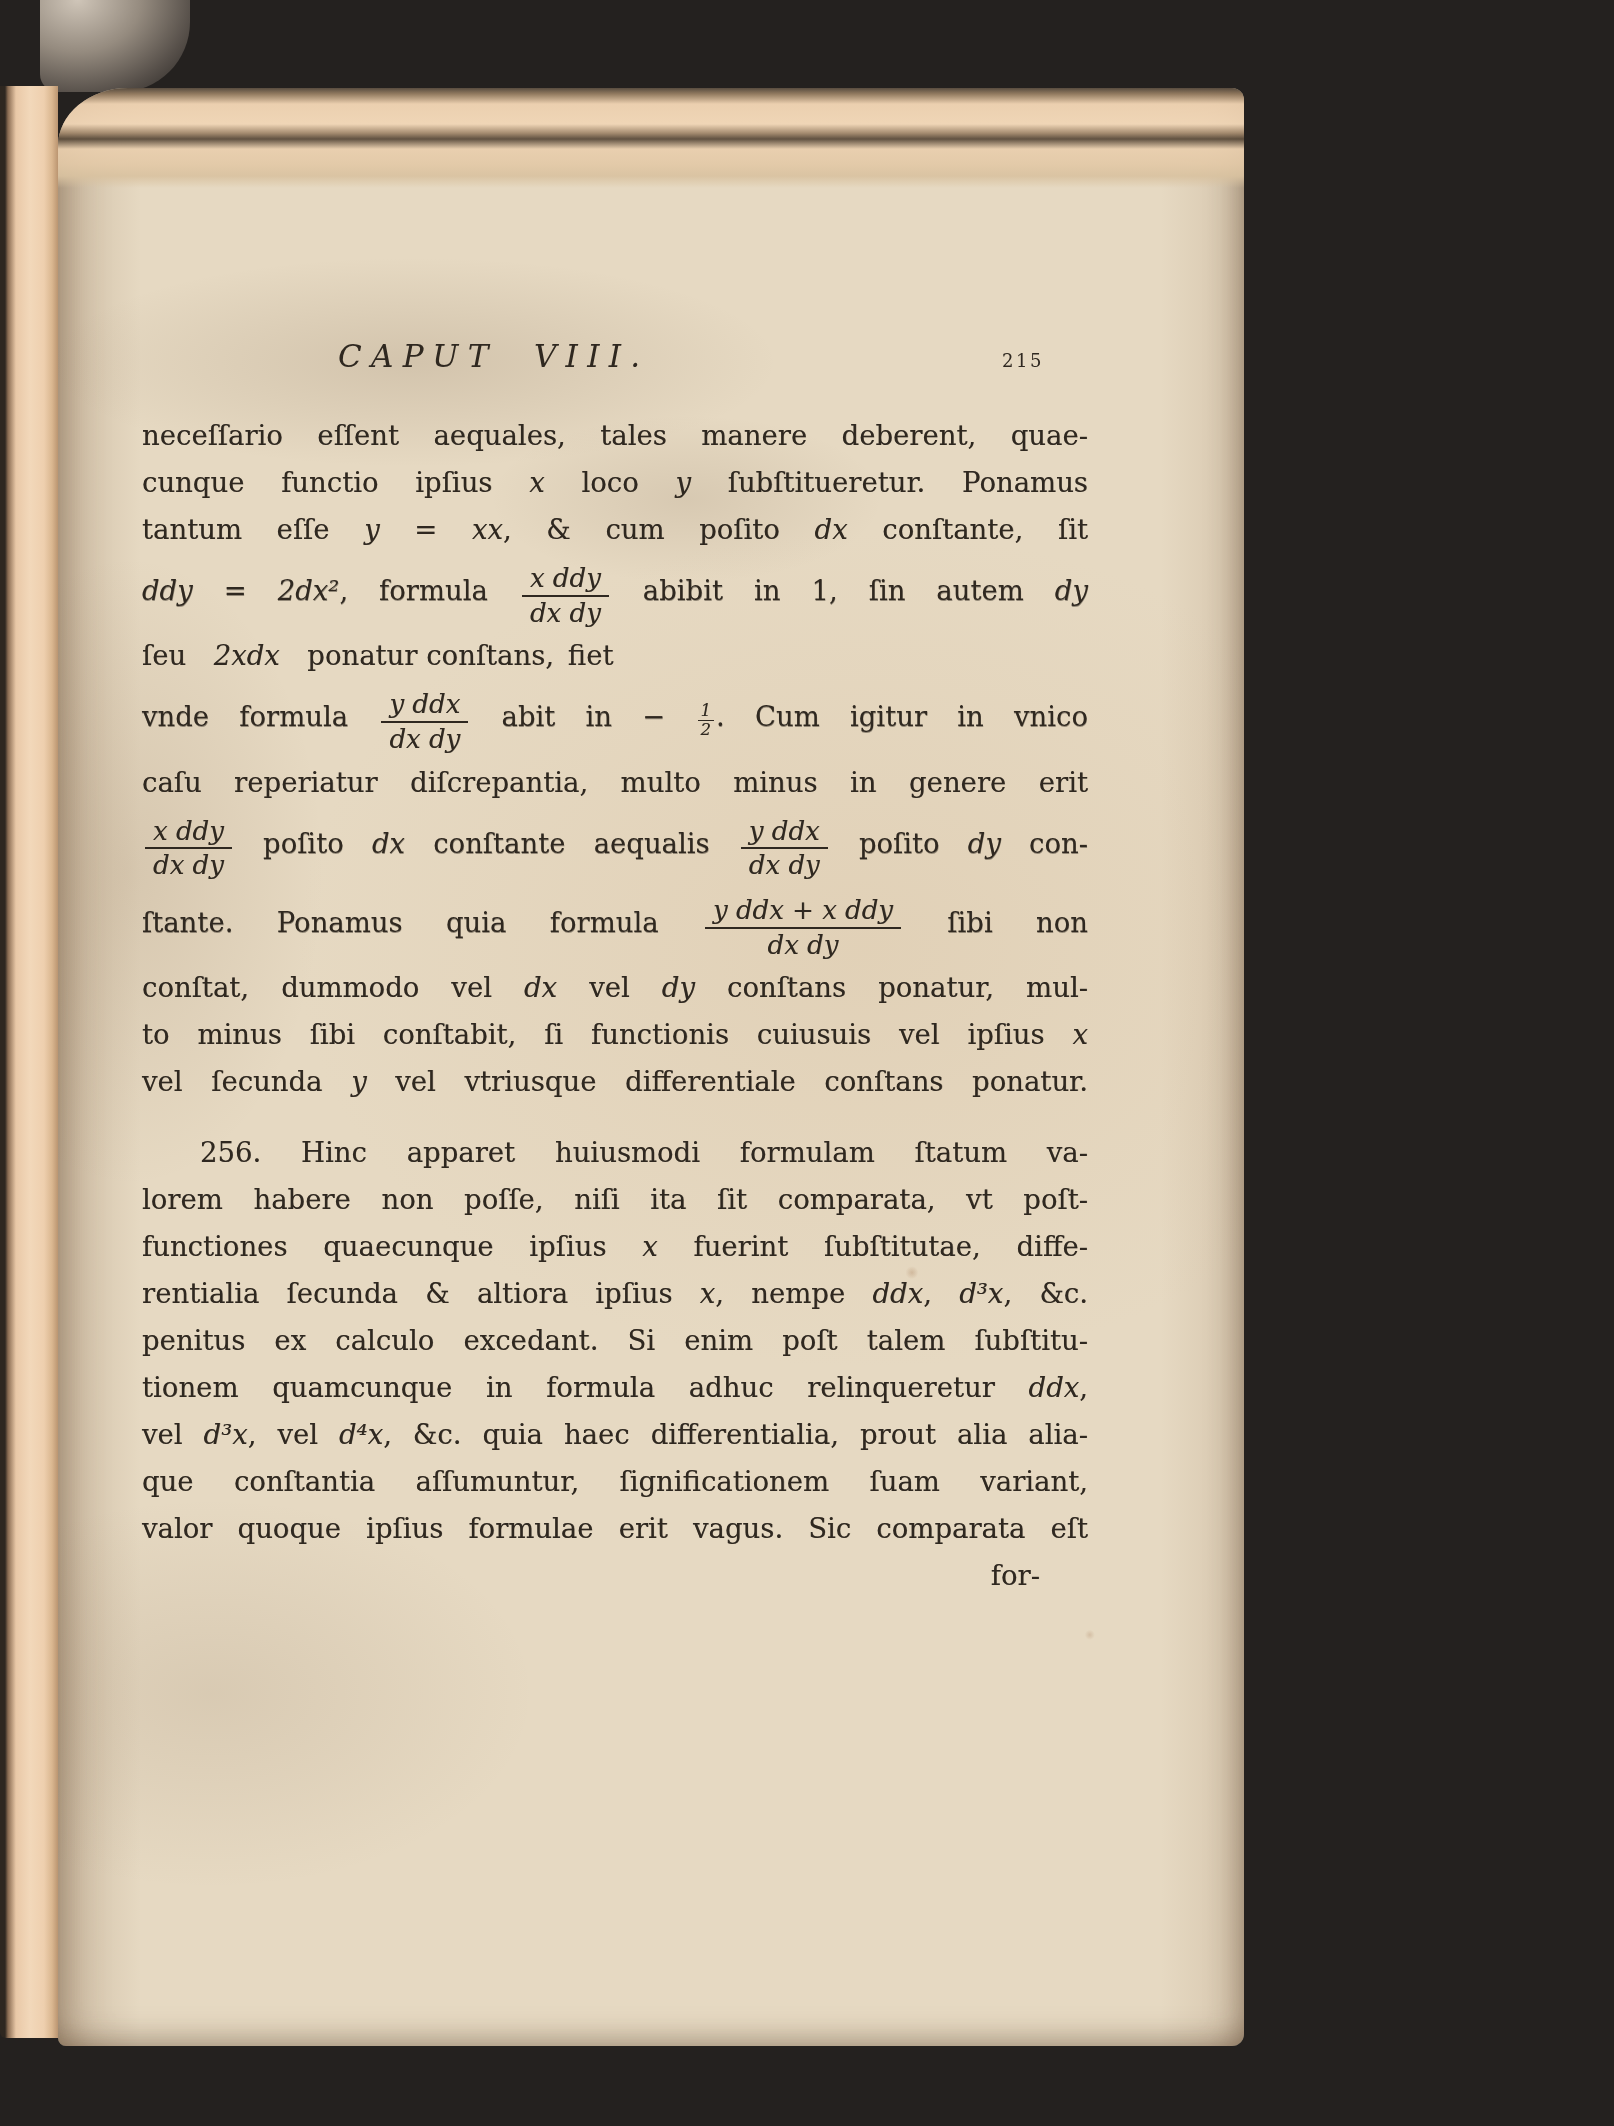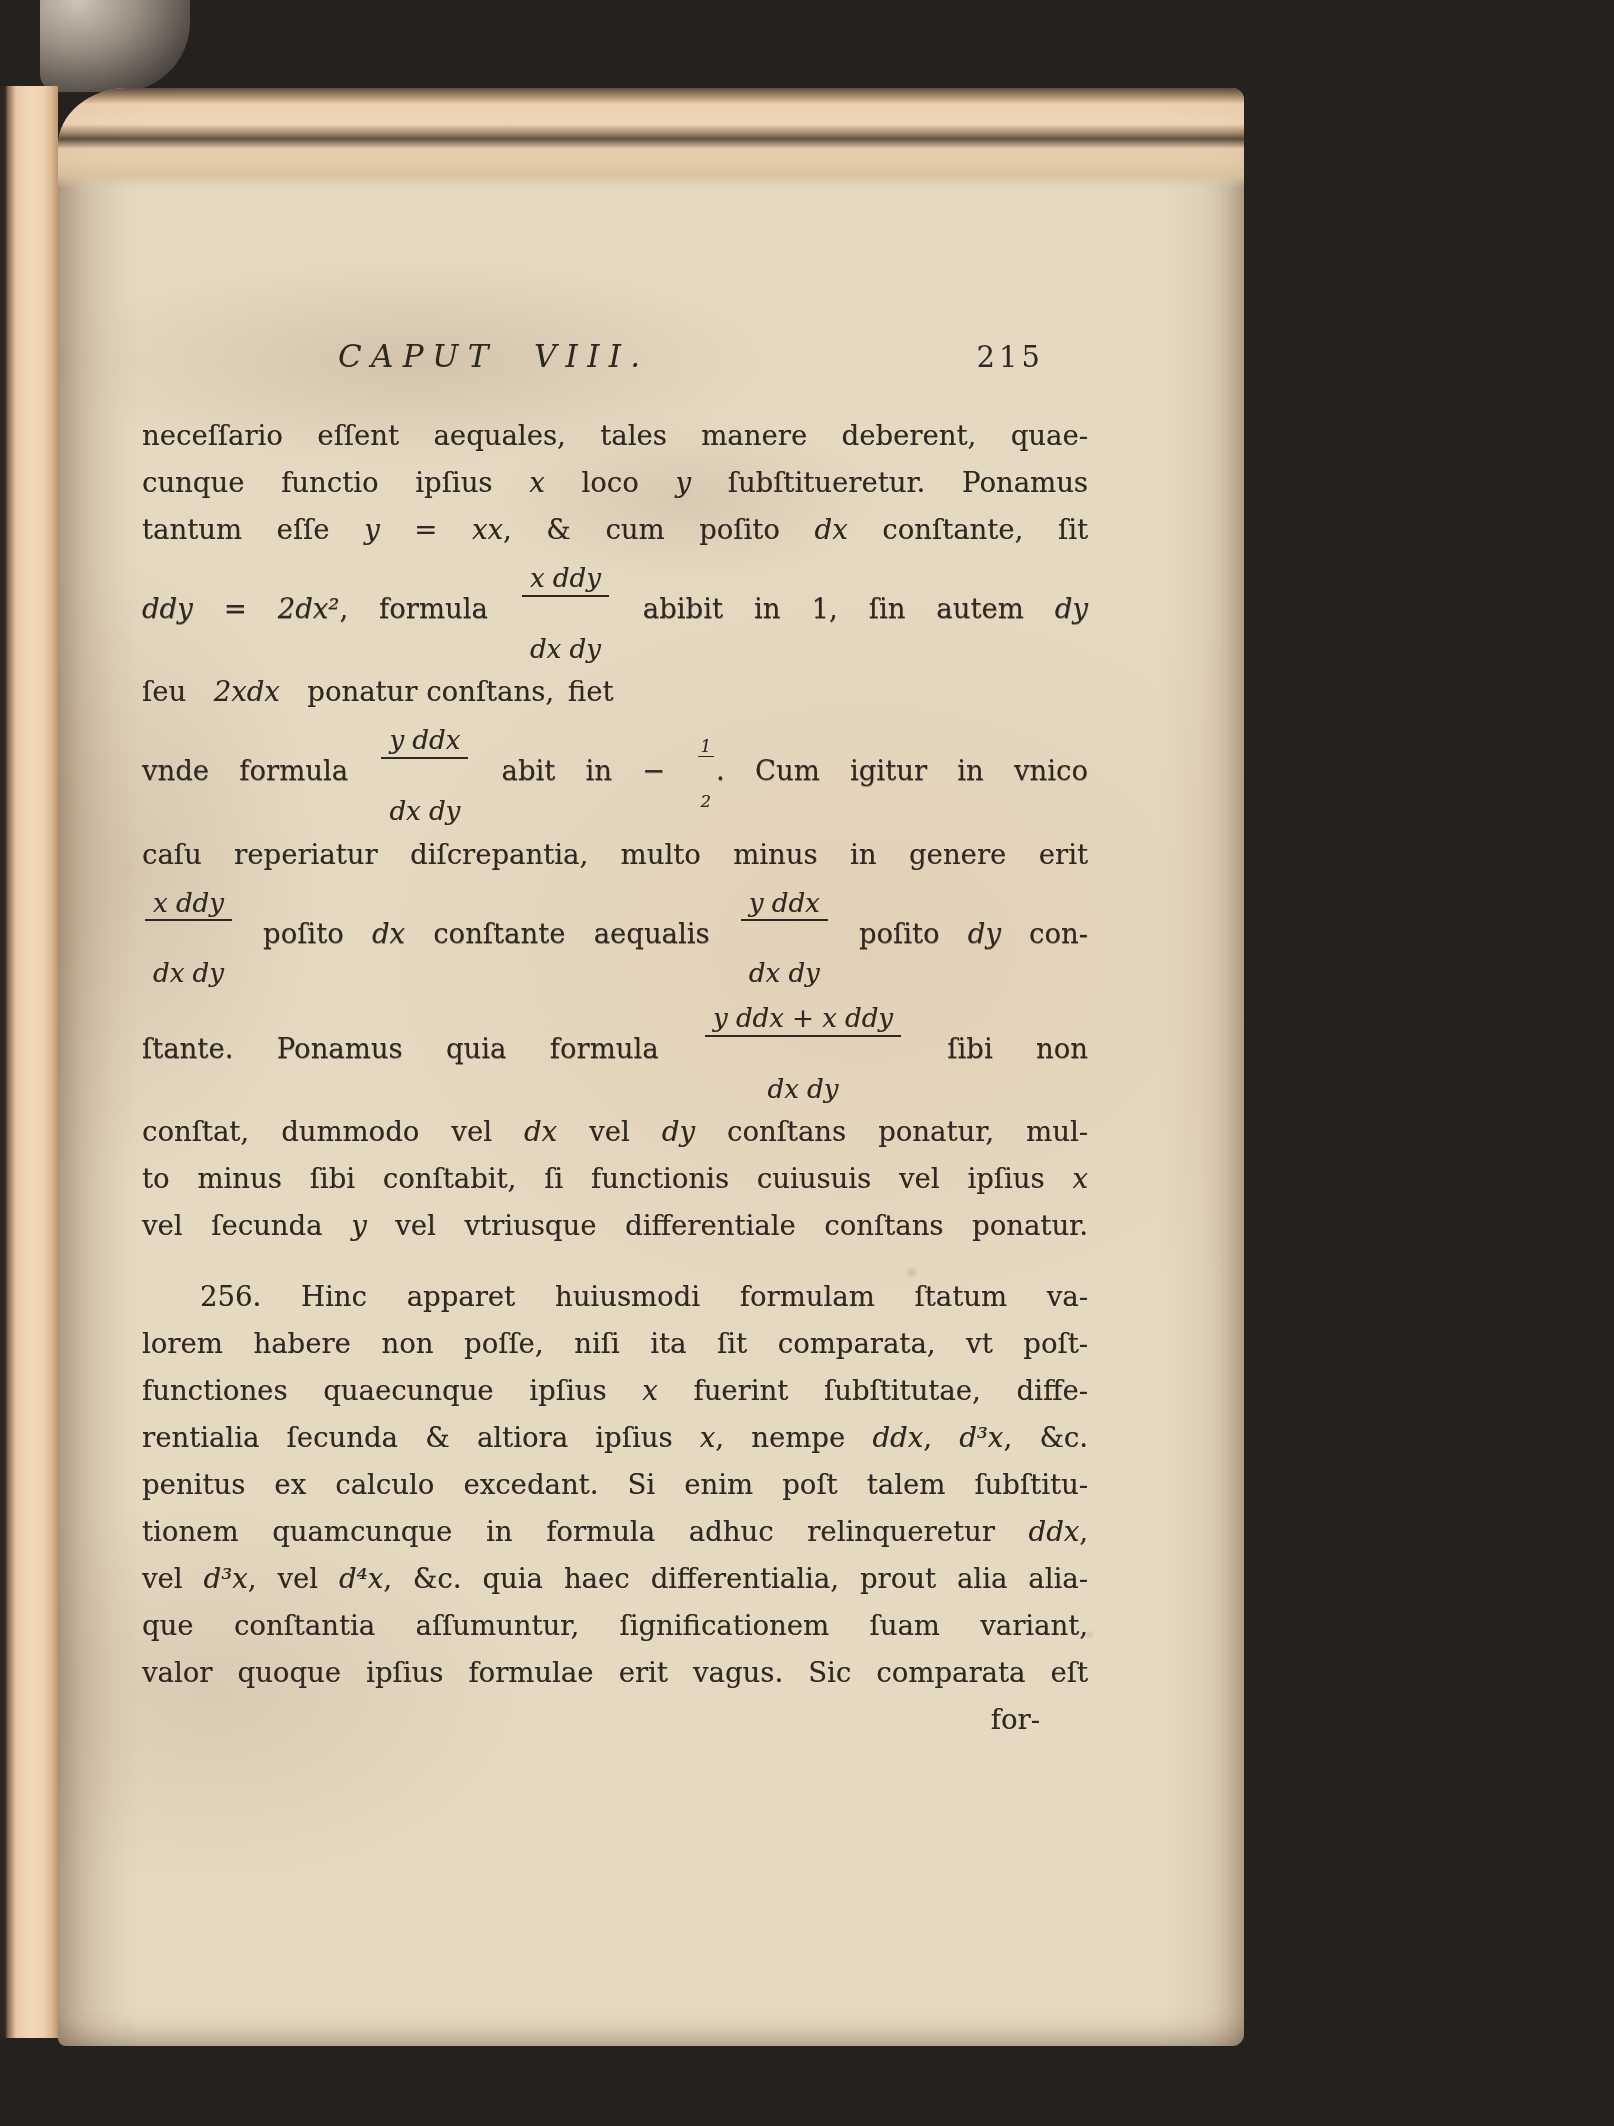--- a/index.html
+++ b/index.html
@@ -53,36 +53,35 @@
       #a0866a 45%, #554636 51%, #e9cead 61%, #e3c9a7 76%,
       #d9c2a0 88%, rgba(230,217,194,0) 100%);
     opacity:.92;
   }
   .content{position:absolute;left:84px;top:250px;width:946px;color:#2f2820;}
   .header-row{display:flex;align-items:baseline;margin-bottom:38px;}
   .chapter{
     margin-left:196px;font-style:italic;font-size:31px;
     letter-spacing:.30em;word-spacing:.55em;white-space:nowrap;
   }
-  .folio{margin-left:auto;margin-right:44px;font-size:29px;letter-spacing:.14em;}
+  .folio{margin-left:auto;margin-right:44px;font-size:18px;letter-spacing:.14em;}
   .line{
     font-size:27.5px;line-height:47px;
     text-align:justify;text-align-last:justify;
     text-shadow:.3px .4px .6px rgba(47,40,32,.45);
   }
   .nj{text-align-last:left;}
   .ind{text-indent:58px;}
   .ar{text-align-last:right;padding-right:48px;}
   .it{font-style:italic;}
   .frac{
     display:inline-flex;flex-direction:column;align-items:center;
     vertical-align:middle;font-style:italic;
     font-size:26px;line-height:1.18;padding:7px 3px;
     transform:translateY(3px);
-    gap:36px;
   }
   .frac .num{padding:0 8px 1px;border-bottom:2.5px solid #2f2820;}
   .frac .den{padding:1px 8px 0;}
   .frac.sm{font-size:16.5px;line-height:1.05;padding:2px 2px;transform:translateY(1px);}
   .frac.sm .num{padding:0 3px;border-bottom:1.5px solid #2f2820;}
   .frac.sm .den{padding:0 3px;}
   .para2{margin-top:24px;}
 </style>
 </head>
 <body>

